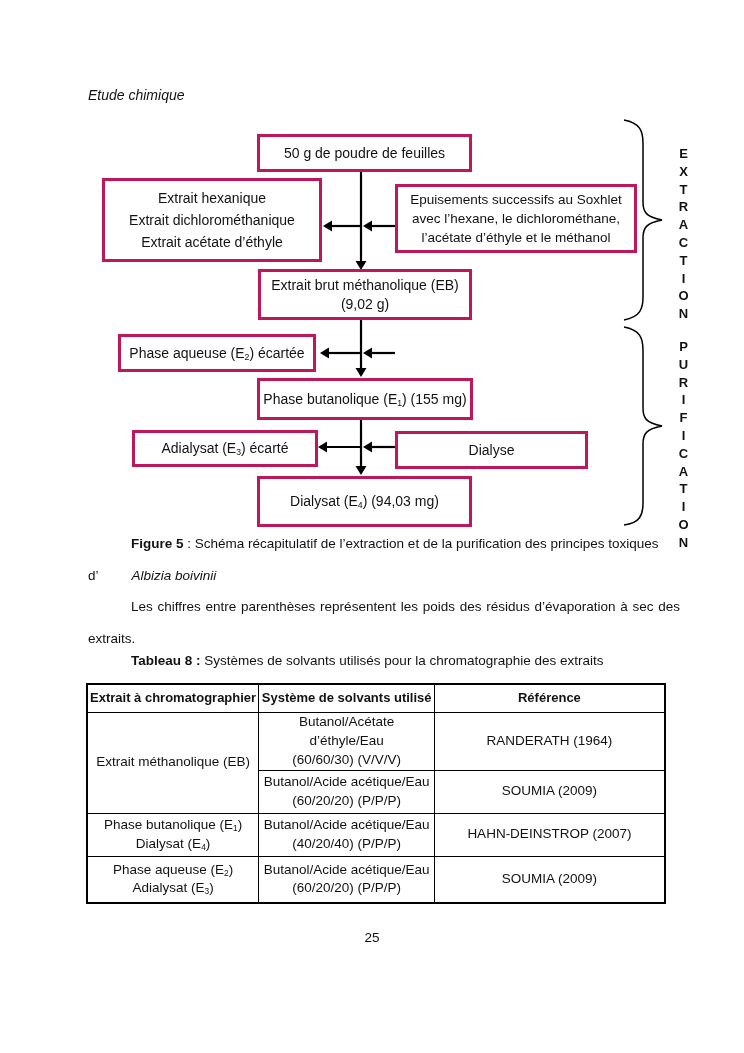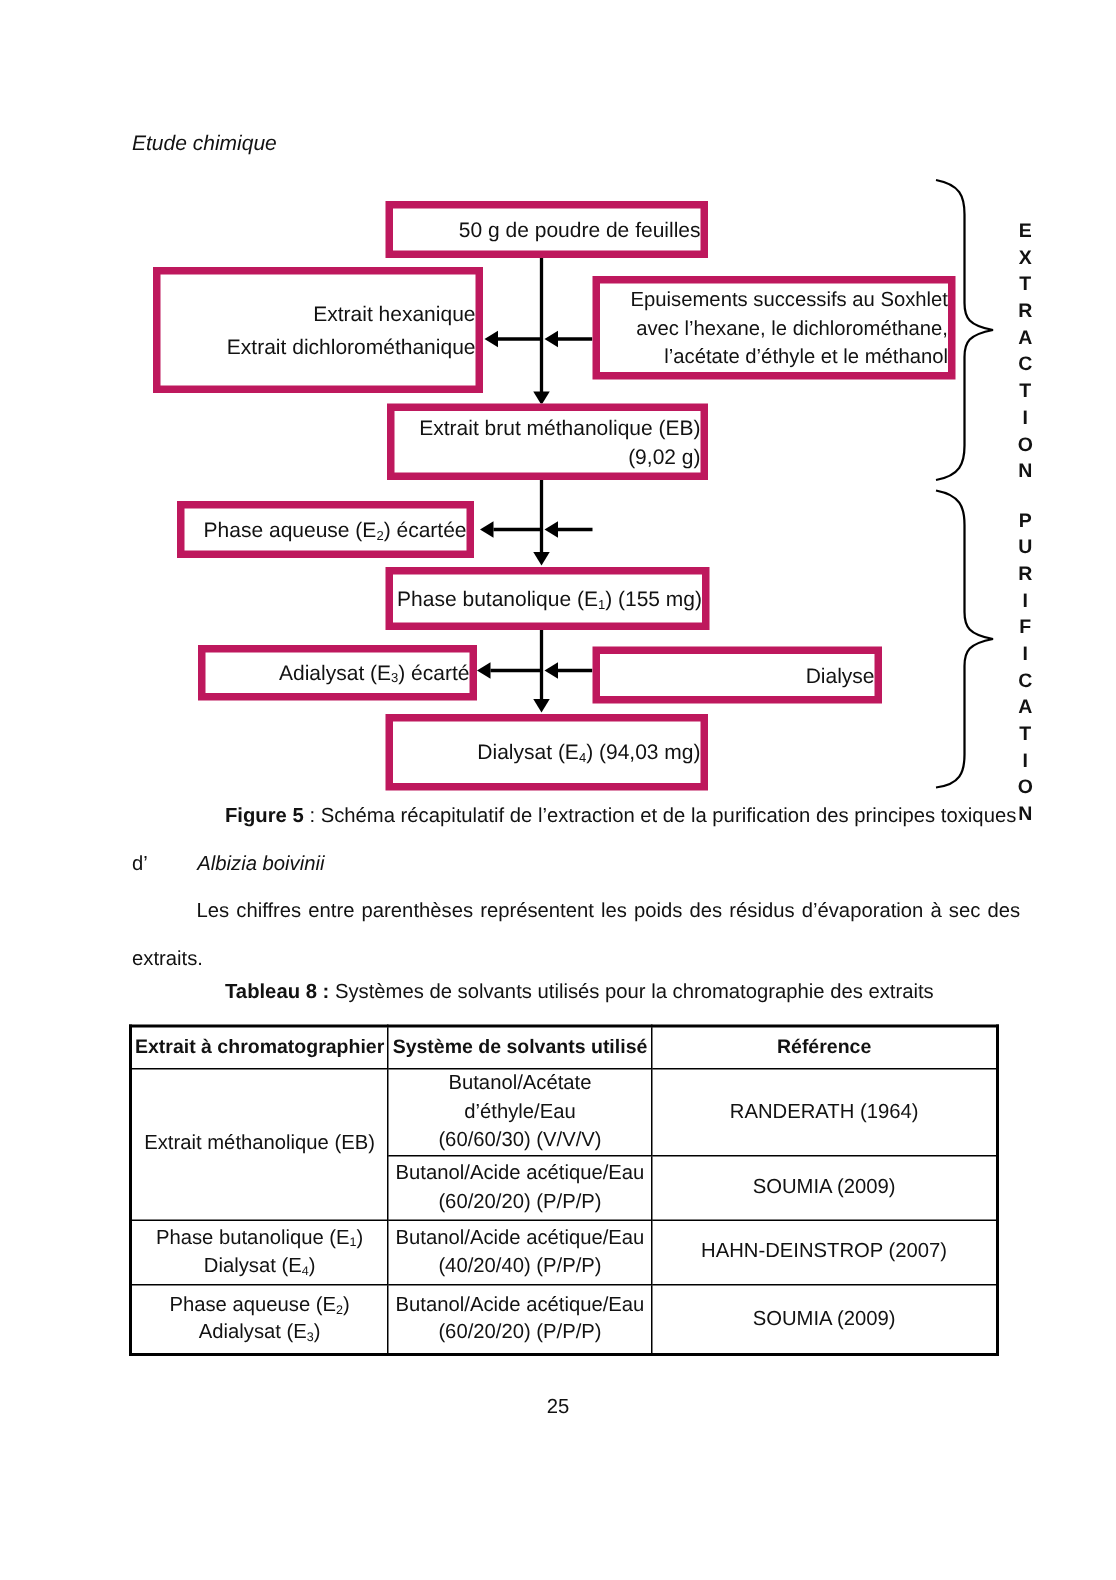--- a/index.html
+++ b/index.html
@@ -17,24 +17,24 @@
 
   .running-head {
     position: absolute; left: 88px; top: 87px;
     font-style: italic; font-size: 14px; white-space: nowrap;
   }
 
   
   .fc-svg { position: absolute; left: 0; top: 0; }
   .fbox {
     position: absolute; box-sizing: border-box;
-    border: 5px solid #be185d;
+    border: 3px solid #be185d;
     display: flex; flex-direction: column;
     align-items: center; justify-content: center;
-    text-align: right; font-size: 14px; line-height: 1.3;
+    text-align: center; font-size: 14px; line-height: 1.3;
     background: #fff;
   }
   .fbox .ln { display: block; width: 100%; }
   .box-poudre       { left:257px; top:134px; width:215px; height:38px; }
   .box-extraits     { left:102px; top:178px; width:220px; height:84px; }
   .box-extraits .ln { line-height: 22px; }
   .box-soxhlet      { left:395px; top:184px; width:242px; height:69px; font-size:13.5px; }
   .box-soxhlet .ln  { line-height: 19px; }
   .box-eb           { left:258px; top:269px; width:214px; height:51px; }
   .box-eb .ln       { line-height: 19px; }
@@ -49,21 +49,21 @@
     position: absolute; left: 676px;
     writing-mode: vertical-rl; text-orientation: upright;
     font-weight: bold; font-size: 13px; letter-spacing: 2.8px;
     white-space: nowrap;
   }
   .vword-extraction   { top: 146px; }
   .vword-purification { top: 339px; }
 
   
   .tline { position: absolute; white-space: nowrap; font-size: 13.5px; }
-  .b { font-weight: bold; margin-left: 19px; }
+  .b { font-weight: bold; }
   .i { font-style: italic; margin-left: 33px; }
   .caption-l1  { left: 131px; top: 536px; }
   .caption-l2  { left: 88px;  top: 568px; }
   .para-l1     { left: 131px; top: 599px; word-spacing: 1px; }
   .para-l2     { left: 88px;  top: 631px; }
   .tbl-title   { left: 131px; top: 653px; }
 
   
   .tbl {
     position: absolute; left: 86px; top: 683px;
@@ -125,20 +125,21 @@
     </g>
   </svg>
 
   <div class="fbox box-poudre">
     <span class="ln">50 g de poudre de feuilles</span>
   </div>
 
   <div class="fbox box-extraits">
     <span class="ln">Extrait hexanique</span>
     <span class="ln">Extrait dichlorométhanique</span>
+    <span class="ln">Extrait acétate d’éthyle</span>
   </div>
 
   <div class="fbox box-soxhlet">
     <span class="ln">Epuisements successifs au Soxhlet</span>
     <span class="ln">avec l’hexane, le dichlorométhane,</span>
     <span class="ln">l’acétate d’éthyle et le méthanol</span>
   </div>
 
   <div class="fbox box-eb">
     <span class="ln">Extrait brut méthanolique (EB)</span>

